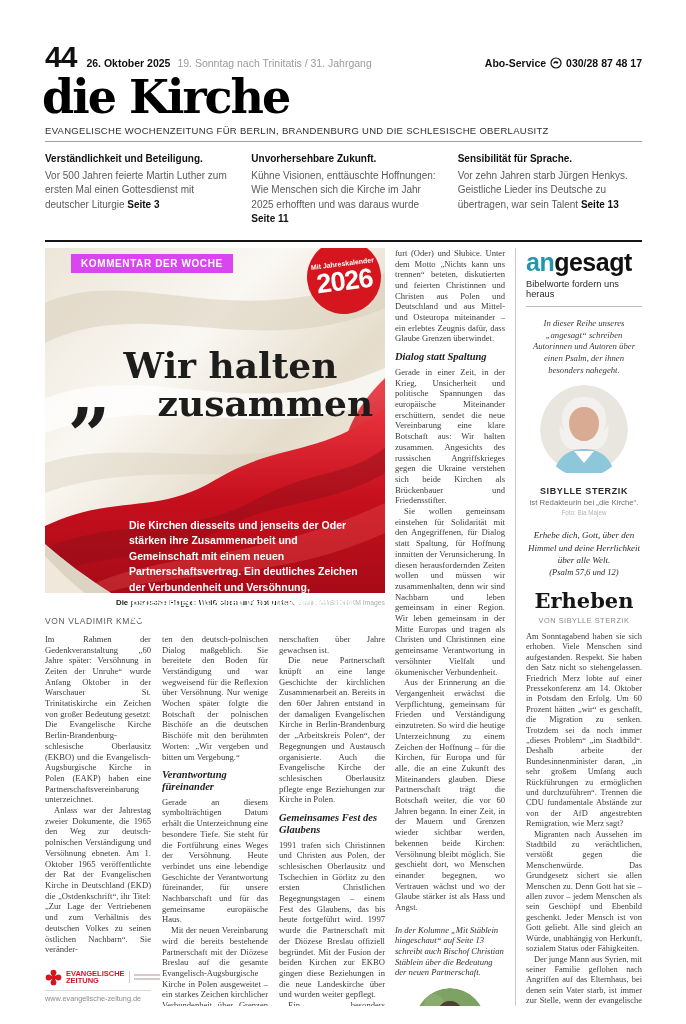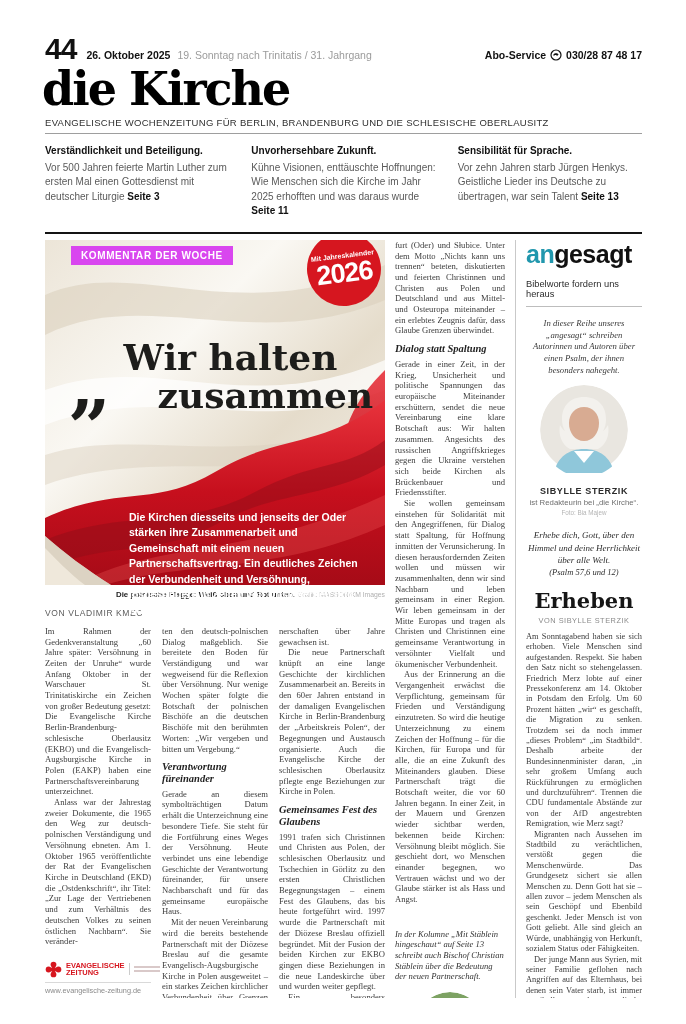--- a/index.html
+++ b/index.html
@@ -1,21 +1,21 @@
 <!DOCTYPE html>
 <html lang="de"><head>
 <meta charset="utf-8">
 <style>
   html,body{margin:0;padding:0;background:#888;}
   .page{width:686px;height:1024px;background:#fff;position:relative;overflow:hidden;
         font-family:"Liberation Sans",sans-serif;color:#222;margin:0 auto;}
   .inner{position:absolute;left:45px;right:44px;top:0;}
 
   
-  .top-header{display:flex;align-items:baseline;margin-top:32px;}
+  .top-header{display:flex;align-items:baseline;margin-top:40px;}
   .issue-no{font-size:30px;font-weight:bold;letter-spacing:-1px;color:#111;}
   .date{font-size:10.5px;font-weight:bold;margin-left:10px;color:#111;}
   .edition{font-size:10.5px;color:#9b9b9b;margin-left:7px;}
   .abo{margin-left:auto;font-size:10.5px;font-weight:bold;display:flex;align-items:center;gap:4px;color:#111;}
 
   
   .masthead{font-family:"DejaVu Serif",serif;font-weight:bold;font-size:46px;line-height:0.92;
             color:#000000;letter-spacing:-2px;margin:2px 0 0 -3px;}
   .subtitle{font-size:9.5px;letter-spacing:.3px;color:#2f2f2f;margin-top:7px;padding-bottom:5px;
             border-bottom:1px solid #9e9e9e;}
@@ -56,37 +56,37 @@
   
   .byline{font-size:8.5px;letter-spacing:.6px;color:#5c5c5c;margin:2px 0 8px;}
   .cols3{display:flex;gap:11px;}
   .acol{flex:1;min-width:0;}
   .body-text p{font-family:"Liberation Serif",serif;font-size:8.6px;line-height:10.7px;
                color:#3c3c3c;text-align:justify;margin:0;}
   .body-text p + p{text-indent:9px;}
   .subhead{font-family:"Liberation Serif",serif;font-style:italic;font-weight:bold;
            font-size:10.5px;line-height:1.12;color:#1f1f1f;margin:7px 0 4px;}
   .note{font-family:"Liberation Serif",serif;font-style:italic;font-size:8.6px;line-height:10.6px;
-        color:#333;margin-top:24px;}
+        color:#333;margin-top:12px;}
 
   .author-box{text-align:center;margin-top:10px;}
   .avatar{border-radius:50%;overflow:hidden;display:inline-block;}
 
   
   .pub-block{margin-top:14px;}
   .ez-row{display:flex;align-items:center;gap:4px;border-bottom:1px solid #d9d9d9;padding-bottom:4px;}
   .ez-name{color:#d6161f;font-weight:bold;font-size:7.5px;line-height:1.05;}
   .ez-tag{border-left:1px solid #ccc;padding-left:4px;height:12px;display:flex;flex-direction:column;justify-content:center;gap:2px;}
   .ez-tag i{display:block;width:26px;height:2px;background:#d9c9c9;}
   .ez-url{font-size:7.3px;color:#8a8a8a;text-align:left;padding:3px 0;border-bottom:1px solid #d9d9d9;}
 
   
   .sb-title{font-size:25px;font-weight:bold;letter-spacing:-.5px;color:#111;line-height:1;margin-top:2px;}
   .sb-title .accent{color:#2197ad;}
-  .sb-sub{font-size:9.3px;color:#2d2d2d;margin-top:12px;padding-bottom:7px;border-bottom:1px solid #bdbdbd;}
+  .sb-sub{font-size:9.3px;color:#2d2d2d;margin-top:4px;padding-bottom:7px;border-bottom:1px solid #bdbdbd;}
   .sb-intro{font-family:"Liberation Serif",serif;font-style:italic;font-size:8.7px;line-height:1.35;
             color:#3a3a3a;text-align:center;margin:11px 1px 9px;}
   .sb-center{text-align:center;}
   .sb-author-name{font-size:9px;font-weight:bold;letter-spacing:.6px;margin-top:5px;color:#2b2b2b;}
   .sb-author-bio{font-size:7.8px;color:#6e6e6e;margin-top:2px;}
   .sb-credit{font-size:6.3px;color:#b5b5b5;margin-top:2px;}
   .sb-verse{font-family:"Liberation Serif",serif;font-style:italic;font-size:9px;line-height:1.35;
             text-align:center;color:#2e2e2e;margin-top:13px;}
   .sb-verse-ref{font-family:"Liberation Serif",serif;font-style:italic;font-size:8.5px;
                 text-align:center;color:#2e2e2e;margin-top:1px;}

